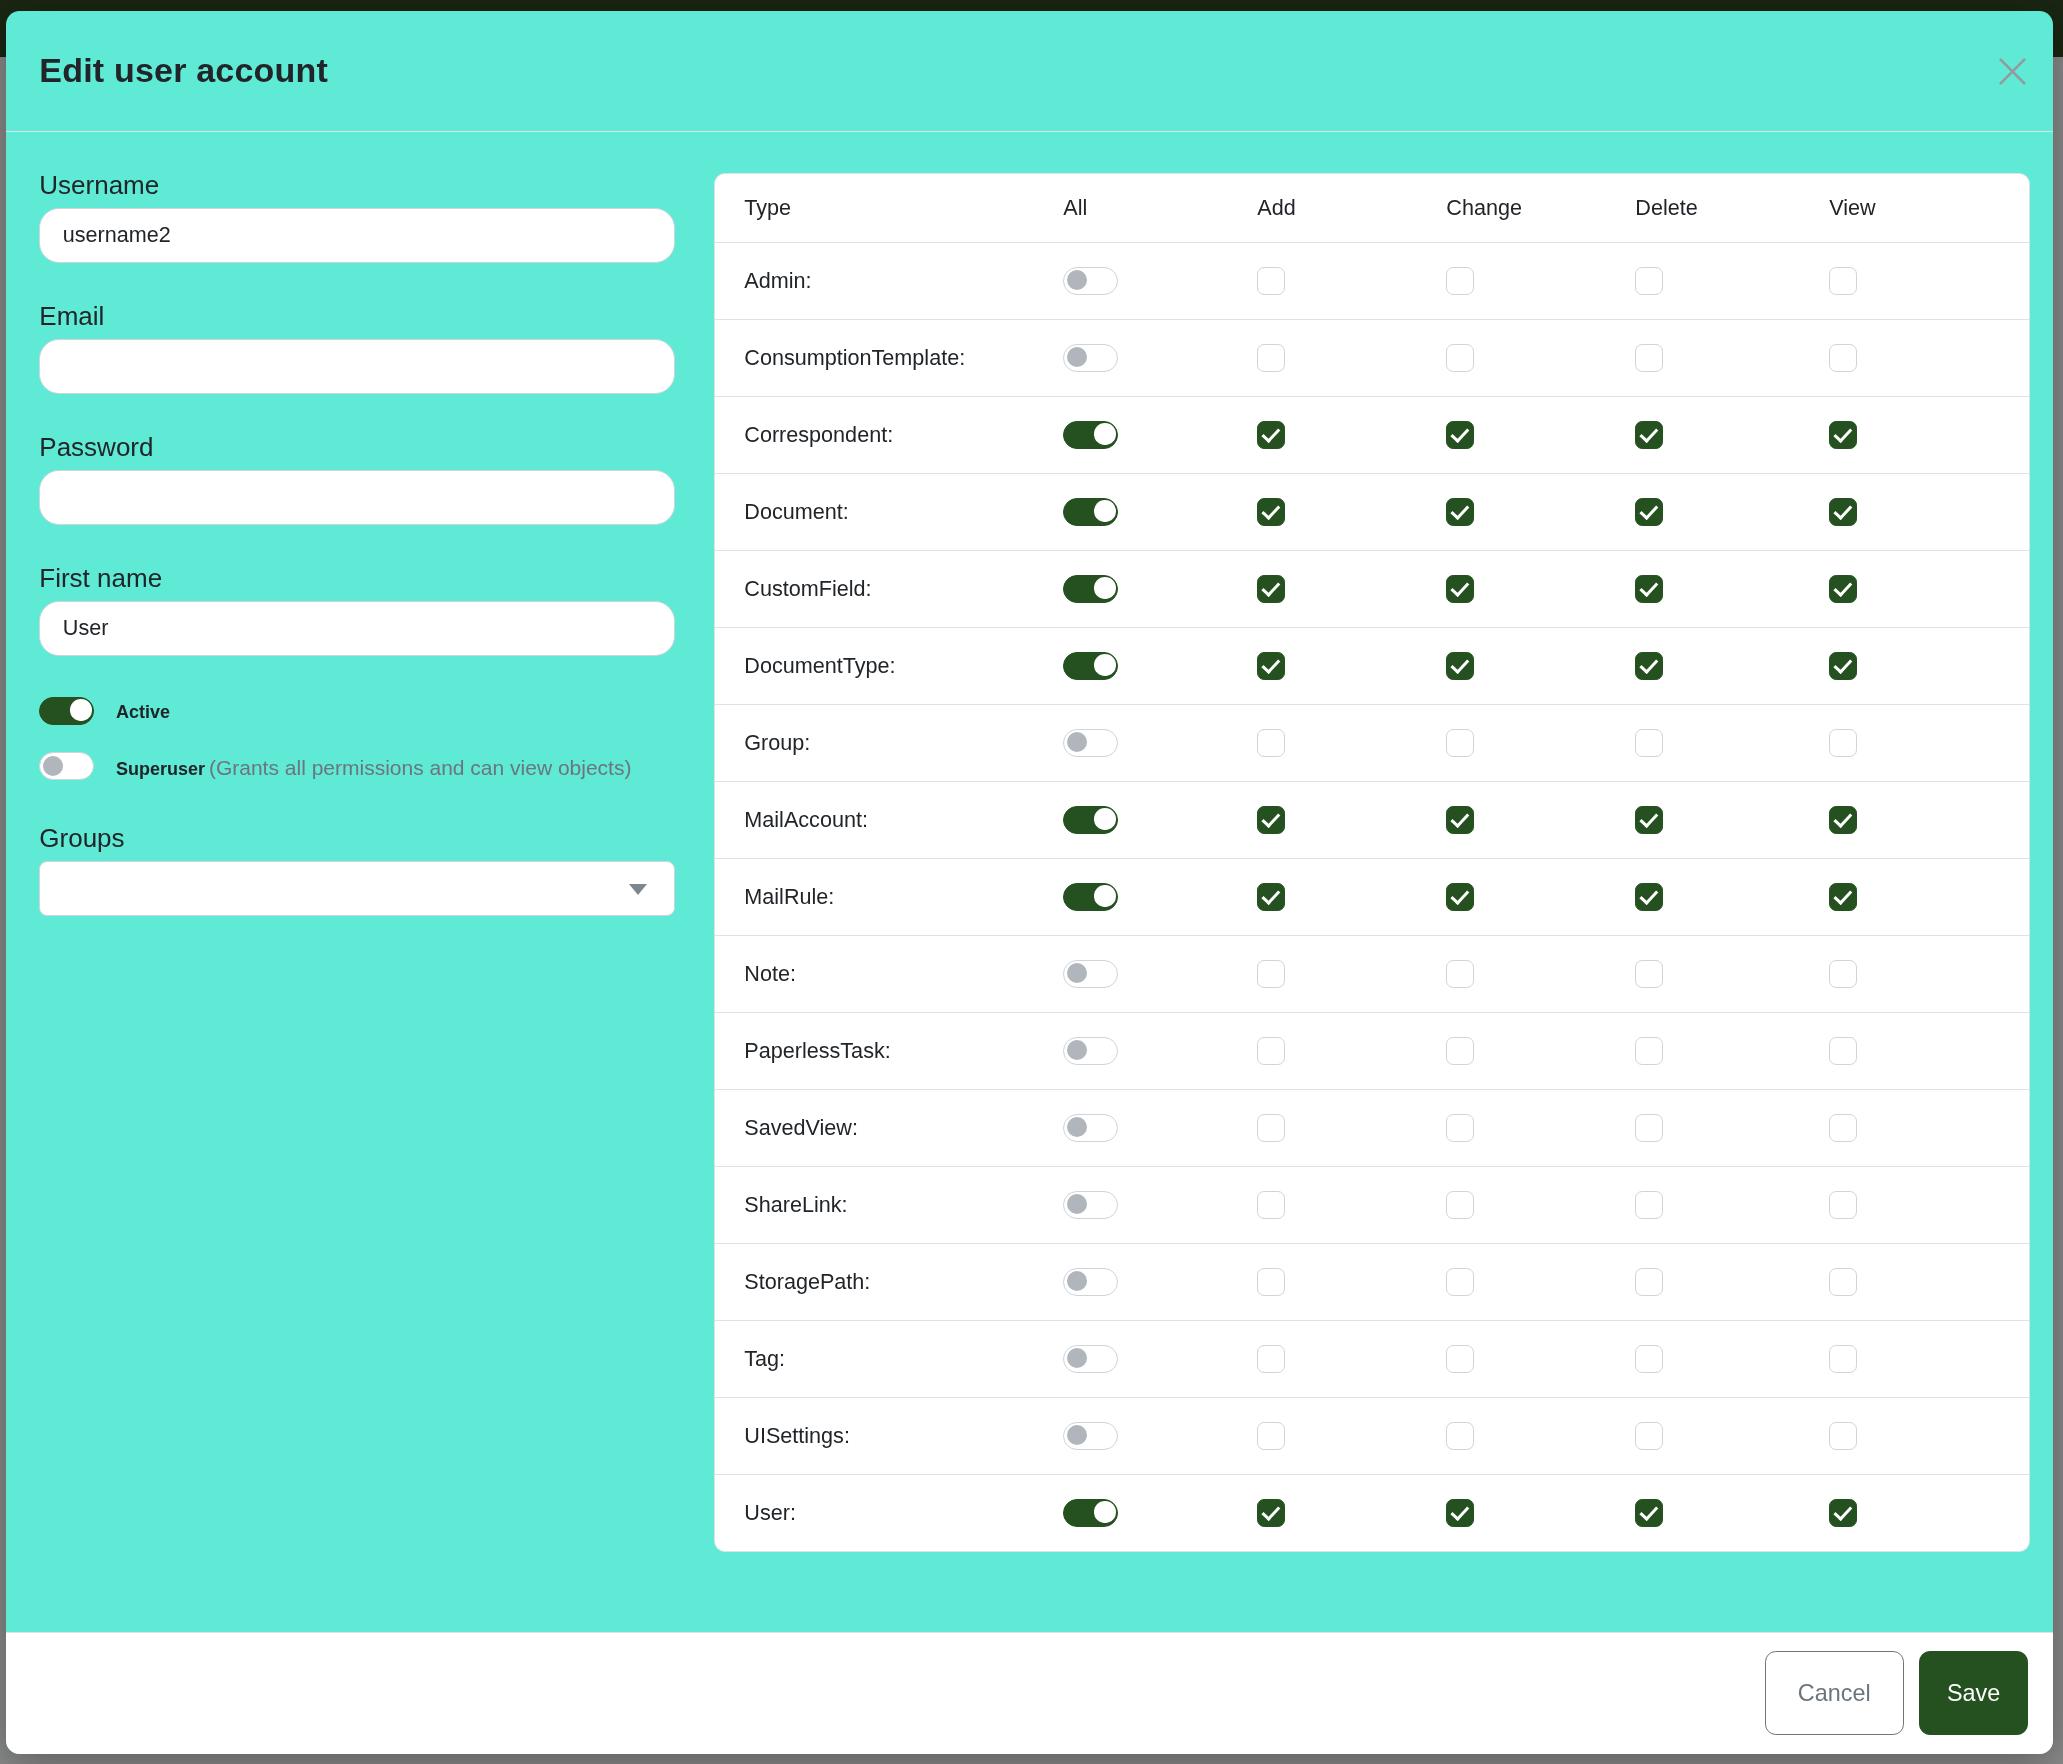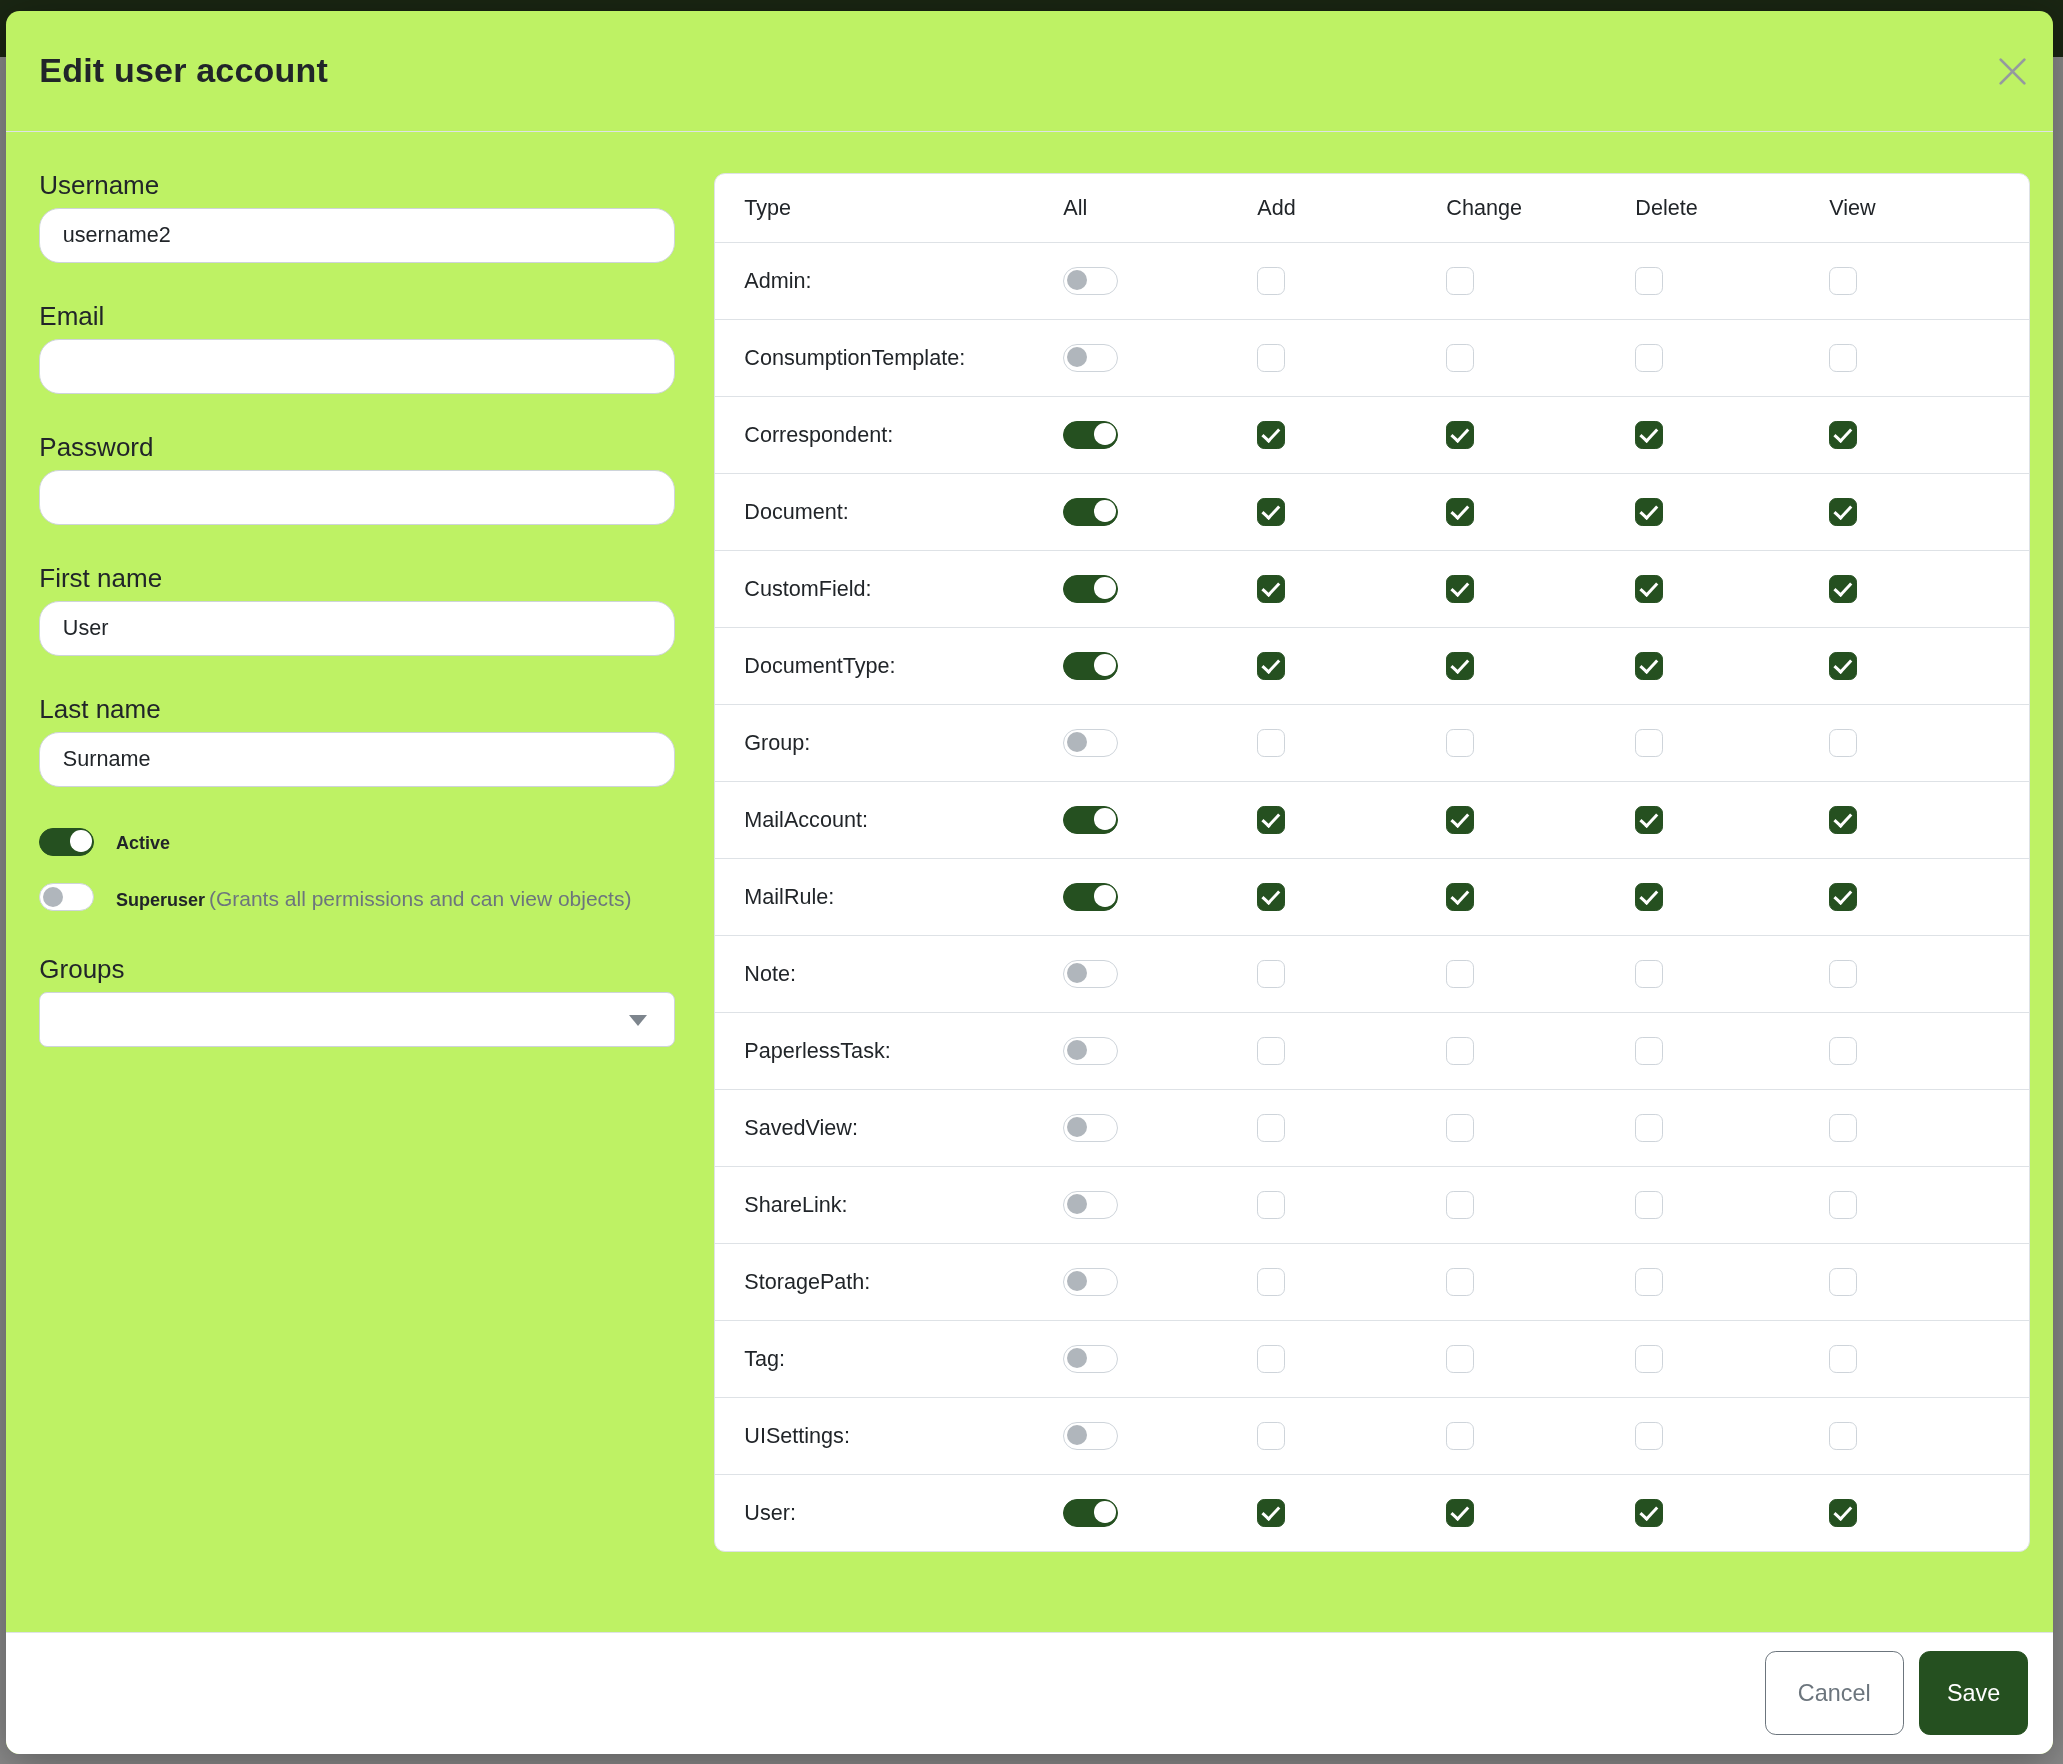--- a/index.html
+++ b/index.html
@@ -5,21 +5,21 @@
   * { margin:0; padding:0; box-sizing:border-box; }
   html,body { width:2063px; height:1764px; overflow:hidden;
     font-family:"Liberation Sans","DejaVu Sans",sans-serif; }
 
   
   .page { position:absolute; inset:0; background:#8b8b8b; }
   .page-topbar { position:absolute; top:0; left:0; right:0; height:57px; background:#1a2613; }
 
   
   .modal { position:absolute; left:6.3px; top:10.8px; width:2047px; height:1743px;
-    background:#bef264; border-radius:13.5px;
+    background:#5eead4; border-radius:13.5px;
     box-shadow:0 9px 45px rgba(0,0,0,0.35); }
 
   .modal-header { position:relative; height:121px; border-bottom:1.8px solid #dee2e6;
     display:flex; align-items:center; padding:0 36px 0 33px; }
   .modal-title { font-size:34px; font-weight:600; color:#212529; letter-spacing:0.2px; }
   .close-btn { position:absolute; right:25px; top:45px; width:31px; height:31px;
     background:none; border:none; cursor:pointer; padding:0; }
 
   .modal-body { position:relative; height:1499px; }
 
@@ -115,24 +115,20 @@
         <input class="txt" type="text" value="" style="">
       </div>
       <div class="form-group">
         <label class="form-label">Password</label>
         <input class="txt" type="password" value="" style="">
       </div>
       <div class="form-group">
         <label class="form-label">First name</label>
         <input class="txt" type="text" value="User" style="">
       </div>
-      <div class="form-group">
-        <label class="form-label">Last name</label>
-        <input class="txt" type="text" value="Surname" style="">
-      </div>
 
       <div class="switch-row first">
         <span class="switch on">
             <span class="knob"></span>
           </span>
         <span class="switch-label">Active</span>
       </div>
 
       <div class="switch-row superuser">
         <span class="switch off" style="margin-top:4.5px">

